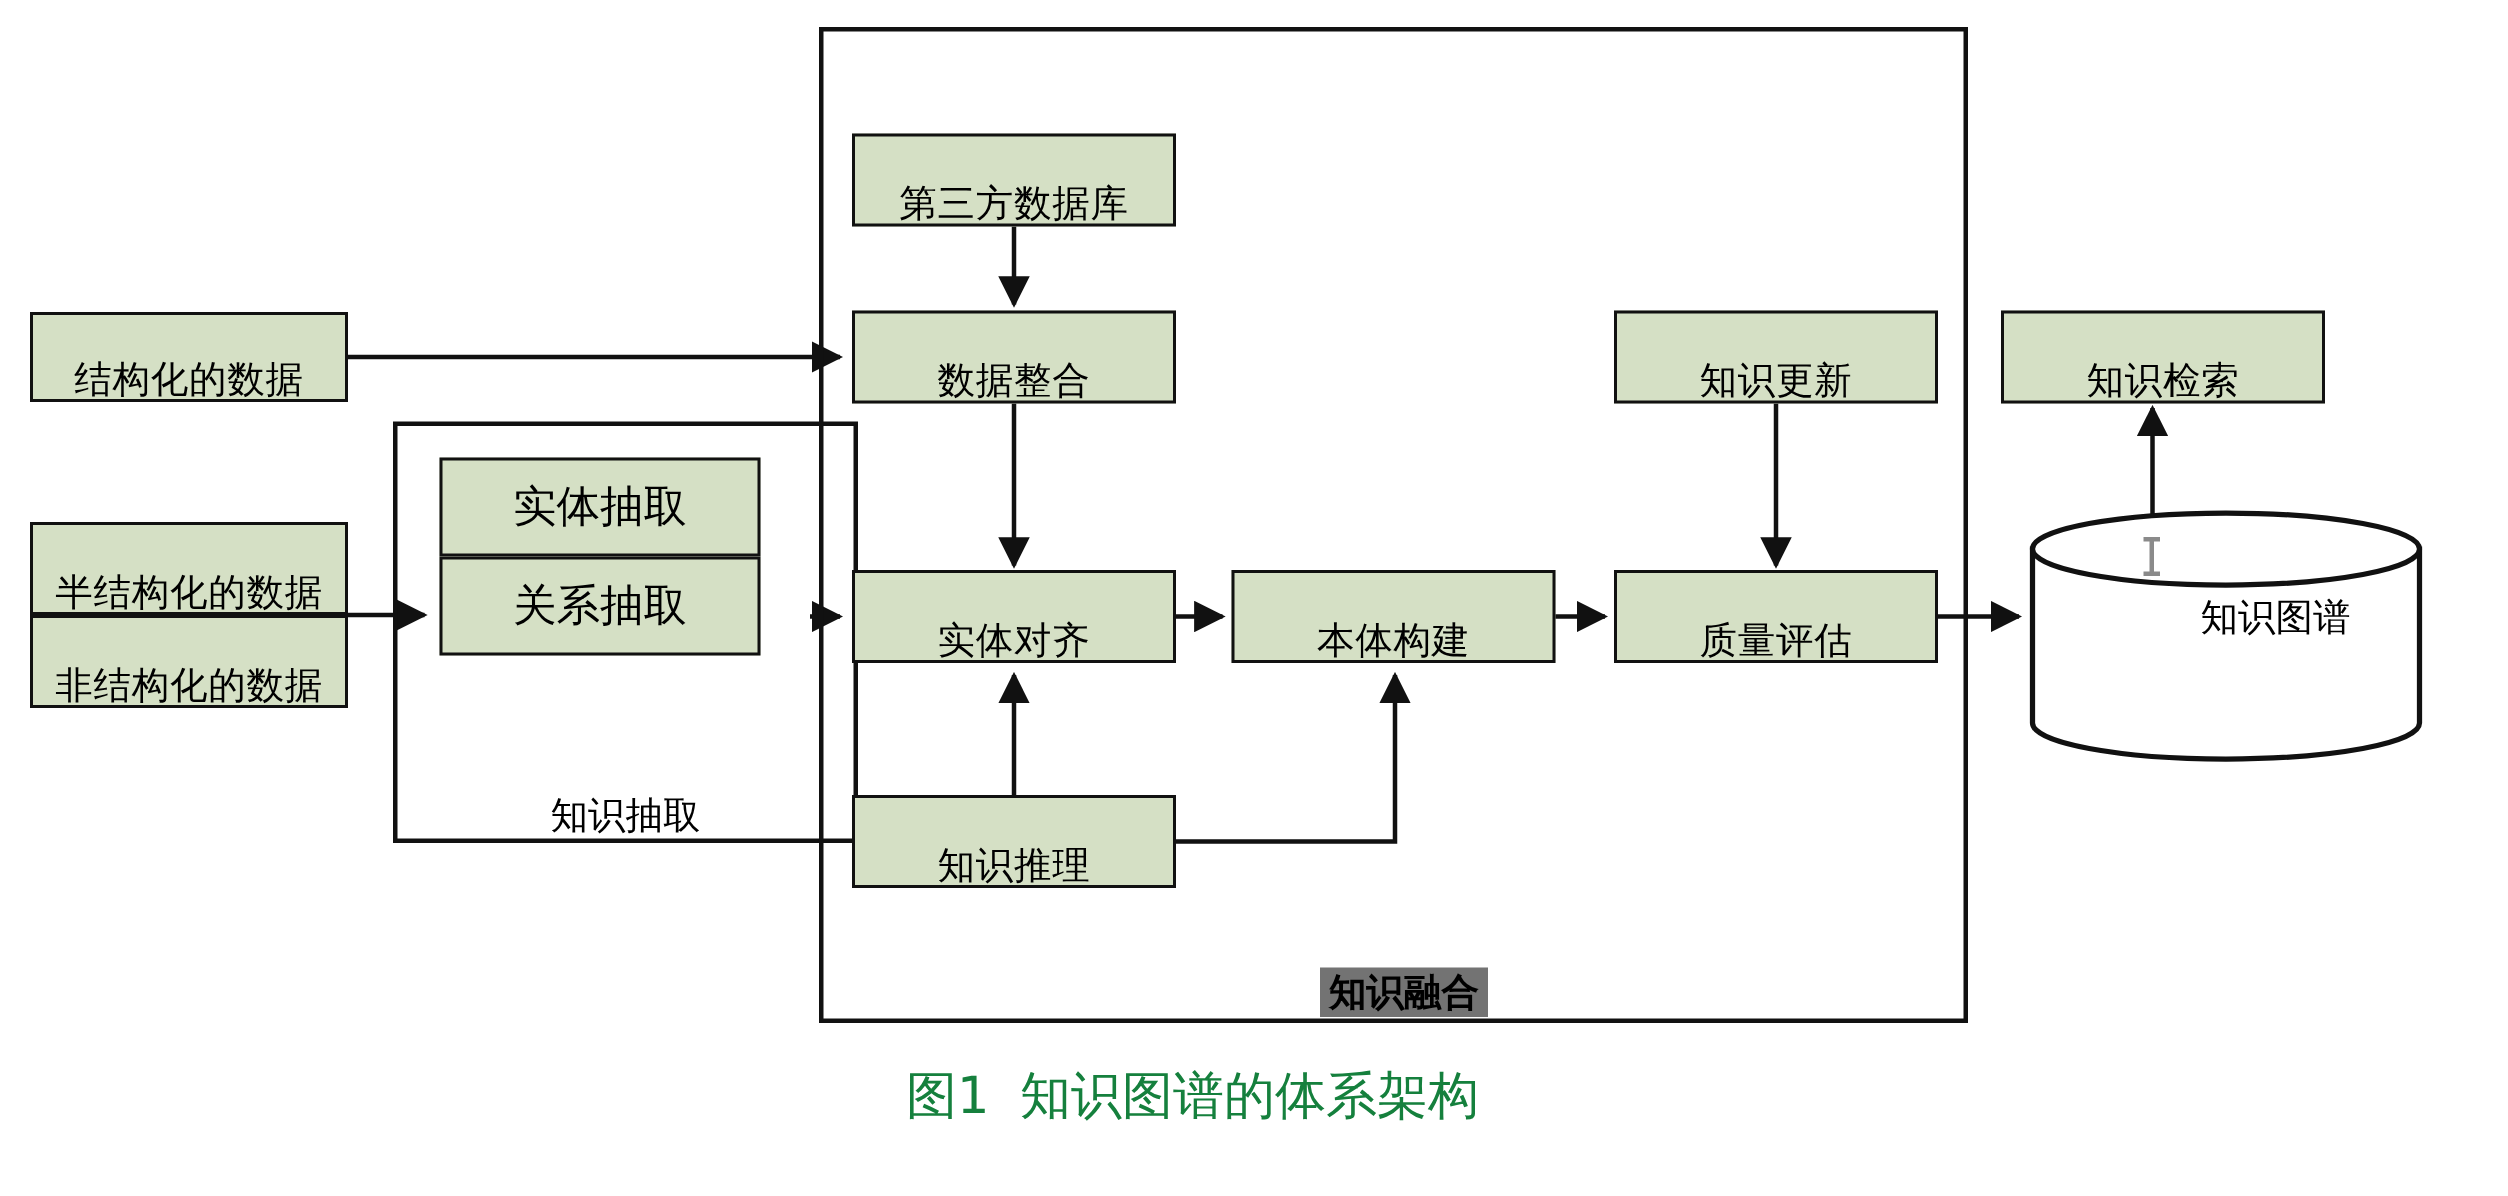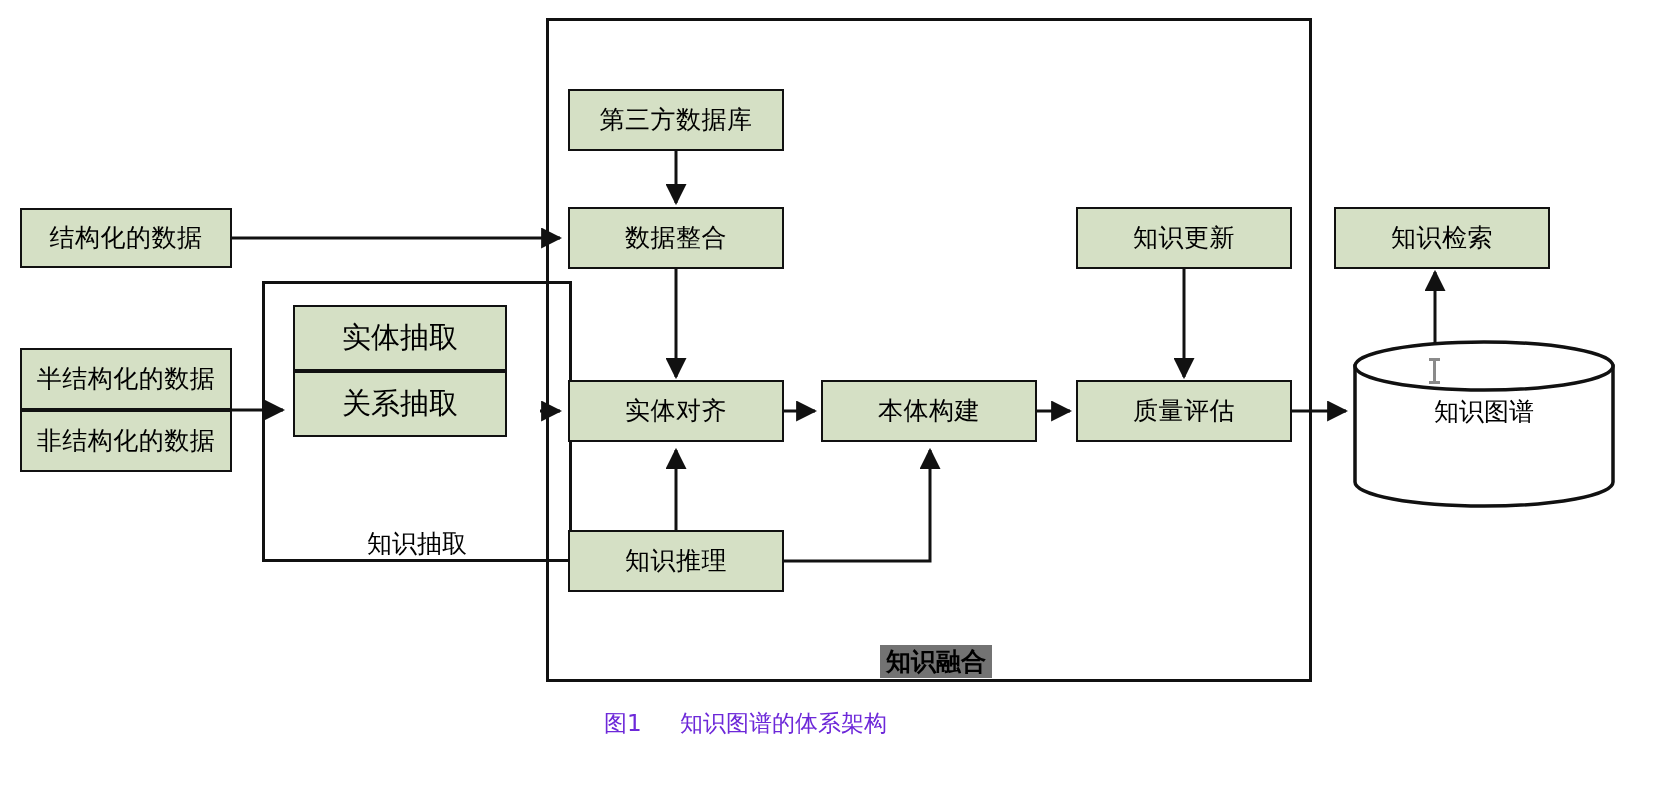--- a/index.html
+++ b/index.html
@@ -16,21 +16,21 @@
     height: 797px;
     background: #ffffff;
     overflow: hidden;
   }
   .node {
     position: absolute;
     box-sizing: border-box;
     background: #d5e0c5;
     border: 2.5px solid #111111;
     display: flex;
-    align-items: center;
+    align-items: flex-end;
     justify-content: center;
     color: #000000;
     font-size: 25px;
     line-height: 1.1;
     letter-spacing: 0.5px;
     white-space: nowrap;
   }
   .container-box {
     position: absolute;
     box-sizing: border-box;
@@ -51,31 +51,32 @@
   }
   .group-label {
     position: absolute;
     font-size: 25px;
     color: #000000;
     white-space: nowrap;
     text-align: center;
   }
   .caption {
     position: absolute;
-    font-size: 23px;
-    color: #6d28d9;
+    font-size: 34px;
+    color: #15803d;
     white-space: nowrap;
     text-align: center;
   }
   .cyl-label {
     position: absolute;
     font-size: 25px;
     color: #000;
     white-space: nowrap;
     text-align: center;
+    margin-left: 33px;
   }
   svg.edges {
     position: absolute;
     left: 0;
     top: 0;
     width: 1672px;
     height: 797px;
     pointer-events: none;
   }
   svg.cyl {

